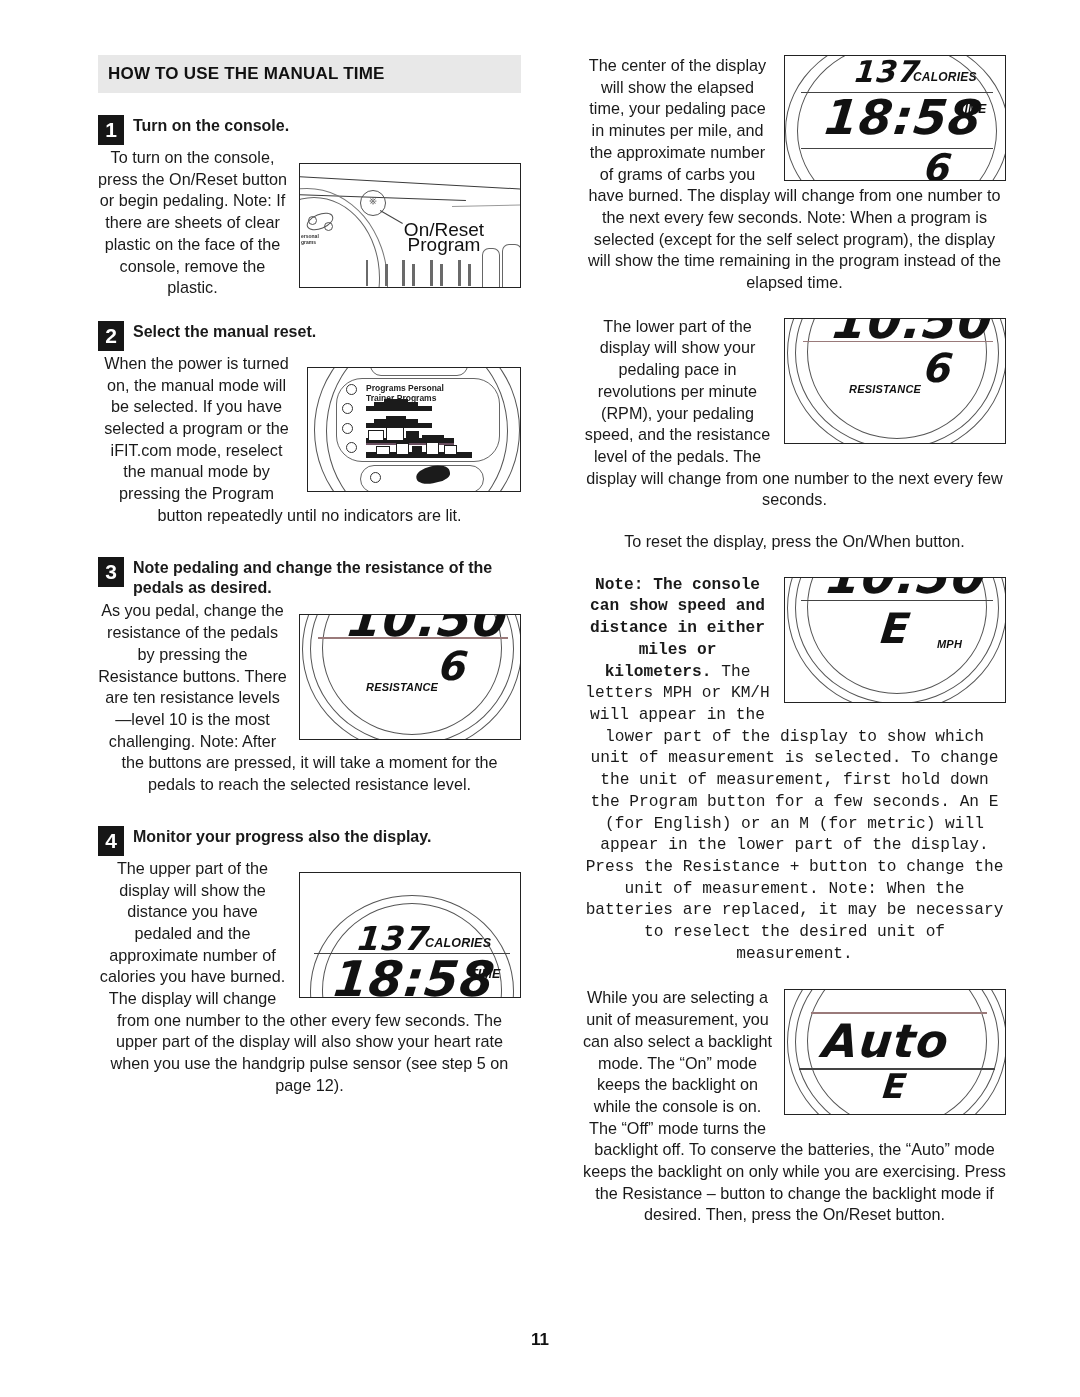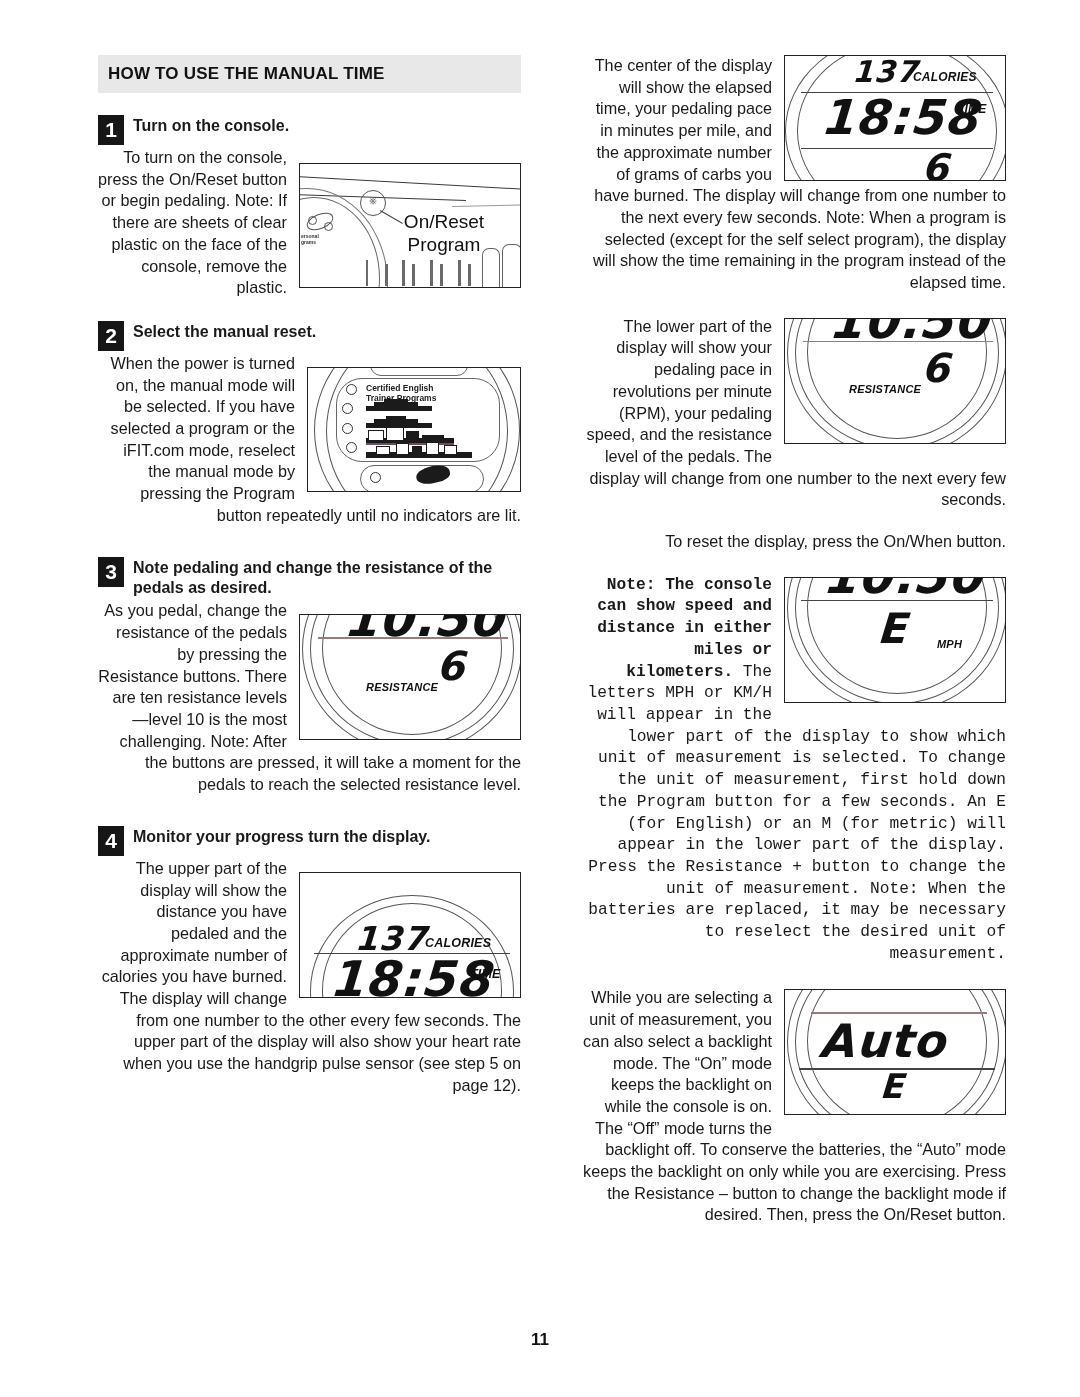--- a/index.html
+++ b/index.html
@@ -67,21 +67,21 @@
     line-height: 1.28;
     overflow: hidden;
     padding-top: 1px;
   }
 
   
   p.body {
     font-size: 16.2px;
     line-height: 1.34;
     margin: 28px 0 0 0;
-    text-align: right;
+    text-align: center;
   }
   p.body b { font-weight: bold; }
 
   .figwrap { overflow: hidden; }
   .figwrap p.body { margin-top: 0; }
 
   
   .fig {
     float: right;
     border: 1.6px solid #222;
@@ -260,21 +260,21 @@
         <div class="cn-ptr" style="left:80px;top:46px;width:26px;transform:rotate(30deg);"></div>
 
         <div class="cn-oval" style="left:6px;top:50px;width:26px;height:13px;transform:rotate(-22deg);"></div>
         <div class="cn-oval" style="left:8px;top:52px;width:7px;height:7px;"></div>
         <div class="cn-oval" style="left:24px;top:58px;width:7px;height:7px;"></div>
         <div class="cn-tiny" style="left:1px;top:70px;">
           <span>ersonal</span><br>
           <span>grams</span>
         </div>
 
-        <div class="cn-text" style="left:94px;top:47px;width:100px;">On/Reset</div>
+        <div class="cn-text" style="left:94px;top:55px;width:100px;">On/Reset</div>
         <div class="cn-text" style="left:94px;top:70px;width:100px;">Program</div>
 
         <div class="cn-bar" style="left:66px;top:96px;height:26px;width:1.6px;"></div>
         <div class="cn-bar" style="left:85px;top:100px;height:22px;"></div>
         <div class="cn-bar" style="left:102px;top:96px;height:26px;"></div>
         <div class="cn-bar" style="left:112px;top:100px;height:22px;"></div>
         <div class="cn-bar" style="left:130px;top:96px;height:26px;"></div>
         <div class="cn-bar" style="left:140px;top:100px;height:22px;"></div>
         <div class="cn-bar" style="left:158px;top:96px;height:26px;"></div>
         <div class="cn-bar" style="left:168px;top:100px;height:22px;"></div>
@@ -302,21 +302,21 @@
 
         <div class="pg-round" style="left:52px;top:97px;width:122px;height:26px;"></div>
 
         <div class="pg-dot" style="left:38px;top:16px;"></div>
         <div class="pg-dot" style="left:34px;top:35px;"></div>
         <div class="pg-dot" style="left:34px;top:55px;"></div>
         <div class="pg-dot" style="left:38px;top:74px;"></div>
         <div class="pg-dot" style="left:62px;top:104px;"></div>
 
         <div class="pg-text" style="left:58px;top:15px;">
-          <span>Certified English</span><br>
+          <span>Programs Personal</span><br>
           <span>Trainer Programs</span>
         </div>
 
         <div class="pg-prof" style="left:58px;top:38px;width:66px;height:5px;"></div>
         <div class="pg-prof" style="left:66px;top:34px;width:44px;height:5px;"></div>
         <div class="pg-prof" style="left:76px;top:31px;width:24px;height:4px;"></div>
 
         <div class="pg-prof" style="left:58px;top:55px;width:66px;height:5px;"></div>
         <div class="pg-prof" style="left:66px;top:51px;width:44px;height:5px;"></div>
         <div class="pg-prof" style="left:78px;top:48px;width:20px;height:4px;"></div>
@@ -356,21 +356,21 @@
         <div class="seg" style="left:48px;top:-24px;font-size:49px;">10.50</div>
         <div class="seg" style="left:140px;top:28px;font-size:40px;">6</div>
         <div class="lbl" style="left:66px;top:66px;font-size:11px;">RESISTANCE</div>
       </div>
 
       <p class="body">As you pedal, change the resistance of the pedals by pressing the Resistance buttons. There are ten resistance levels—level 10 is the most challenging. Note: After the buttons are pressed, it will take a moment for the pedals to reach the selected resistance level.</p>
     </div>
 
     <div class="step" style="margin-top:30px;">
       <div class="step-num">4</div>
-      <div class="step-title">Monitor your progress turn the display.</div>
+      <div class="step-title">Monitor your progress also the display.</div>
     </div>
 
     <div class="figwrap">
       <div class="fig fr lcd" style="width:222px;height:126px;margin-top:14px;">
         <div class="arc" style="left:10px;top:22px;width:202px;height:190px;"></div>
         <div class="arc" style="left:22px;top:30px;width:178px;height:172px;"></div>
         <div class="hline" style="left:14px;top:80px;width:196px;"></div>
         <div class="seg" style="left:58px;top:46px;font-size:33px;">137</div>
         <div class="lbl" style="left:125px;top:63px;font-size:12.5px;">CALORIES</div>
         <div class="seg" style="left:34px;top:78px;font-size:49px;">18:58</div>

